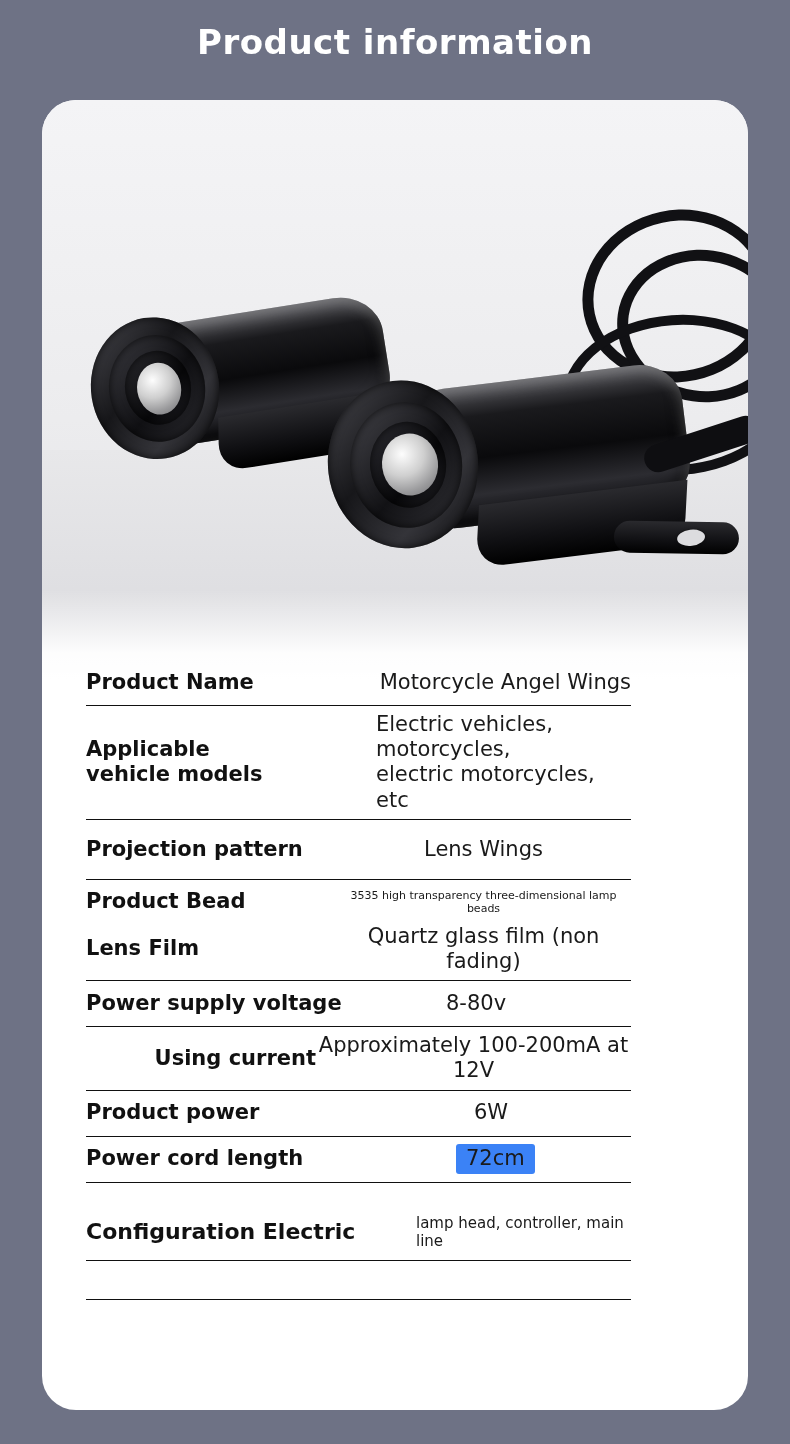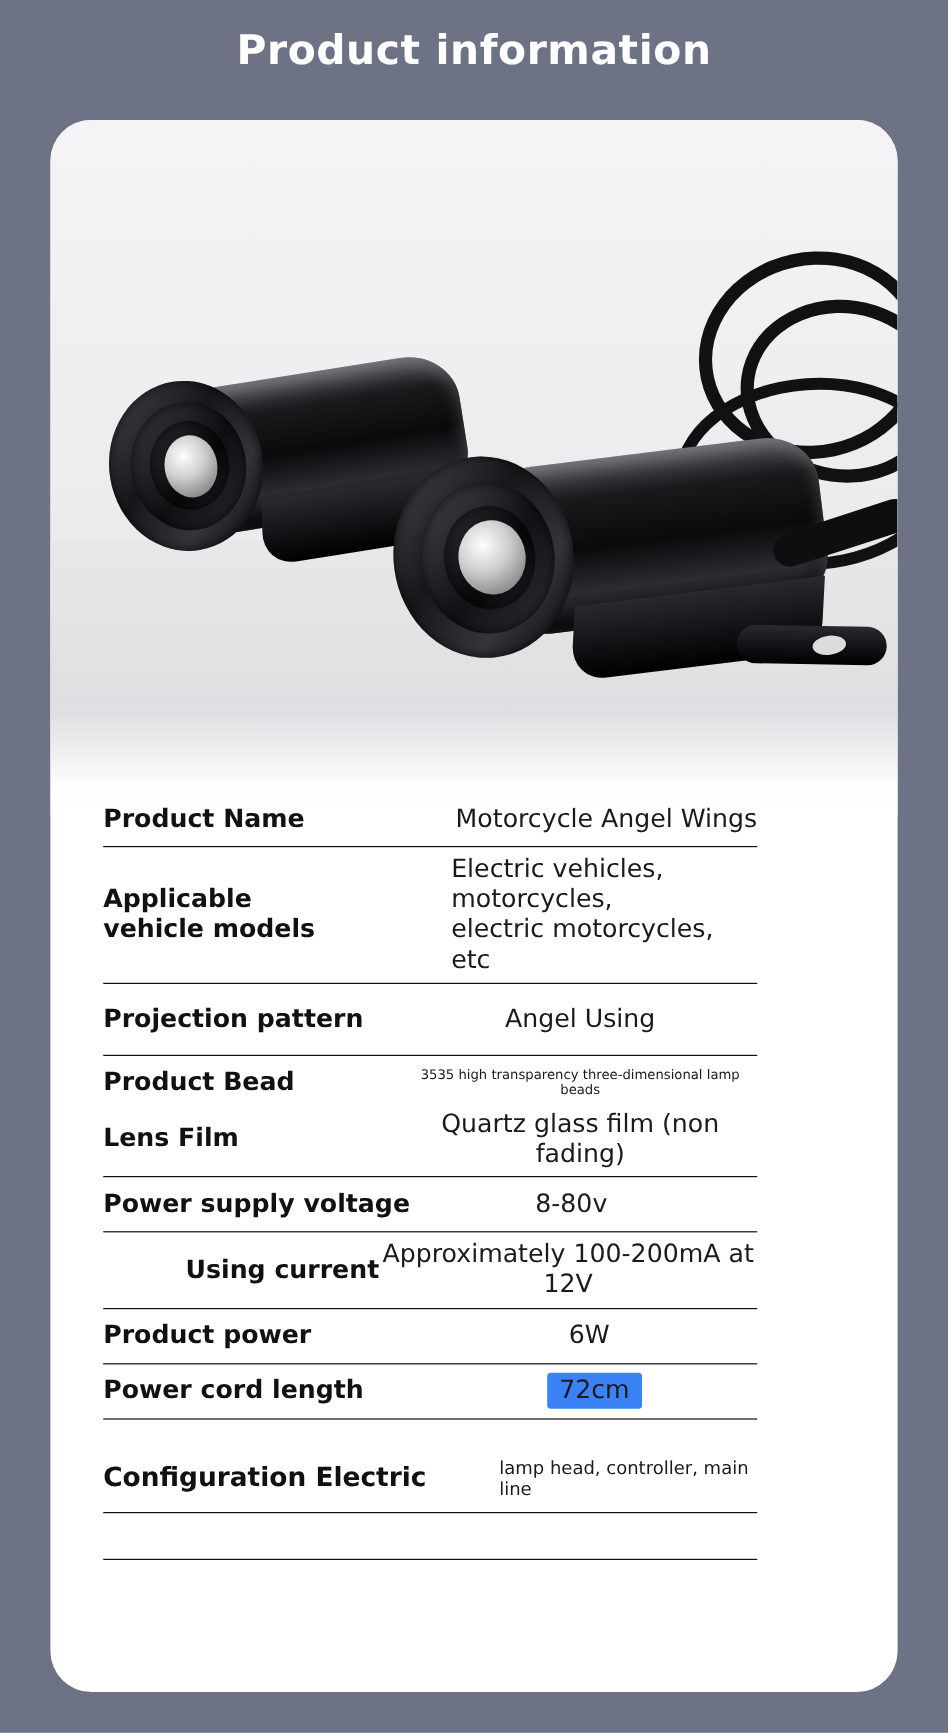--- a/index.html
+++ b/index.html
@@ -206,21 +206,21 @@
 
       <div class="row row-models" style="min-height:78px;gap:40px;">
         <div class="lbl">Applicable
 vehicle models</div>
         <div class="val" style="white-space: pre-line;">Electric vehicles, motorcycles,
 electric motorcycles, etc</div>
       </div>
 
       <div class="row row-pattern" style="min-height:60px;">
         <div class="lbl">Projection pattern</div>
-        <div class="val">Angel Using</div>
+        <div class="val">Lens Wings</div>
       </div>
 
       <div class="row row-bead">
         <div class="lbl">Product Bead</div>
         <div class="val small">3535 high transparency three-dimensional lamp beads</div>
       </div>
 
       <div class="row row-film">
         <div class="lbl">Lens Film</div>
         <div class="val">Quartz glass film (non fading)</div>

